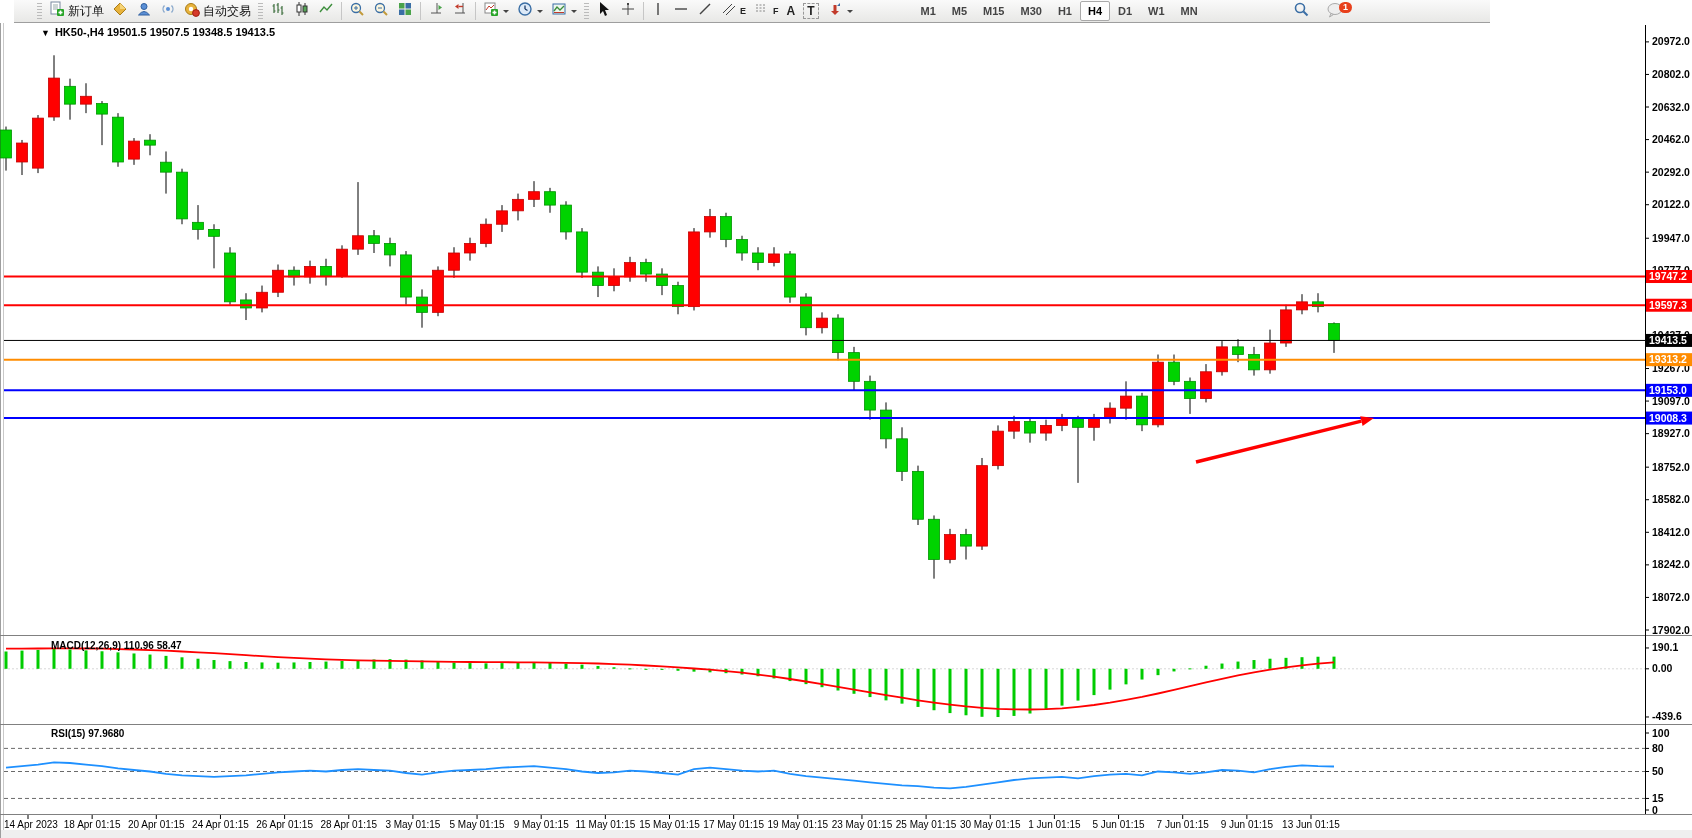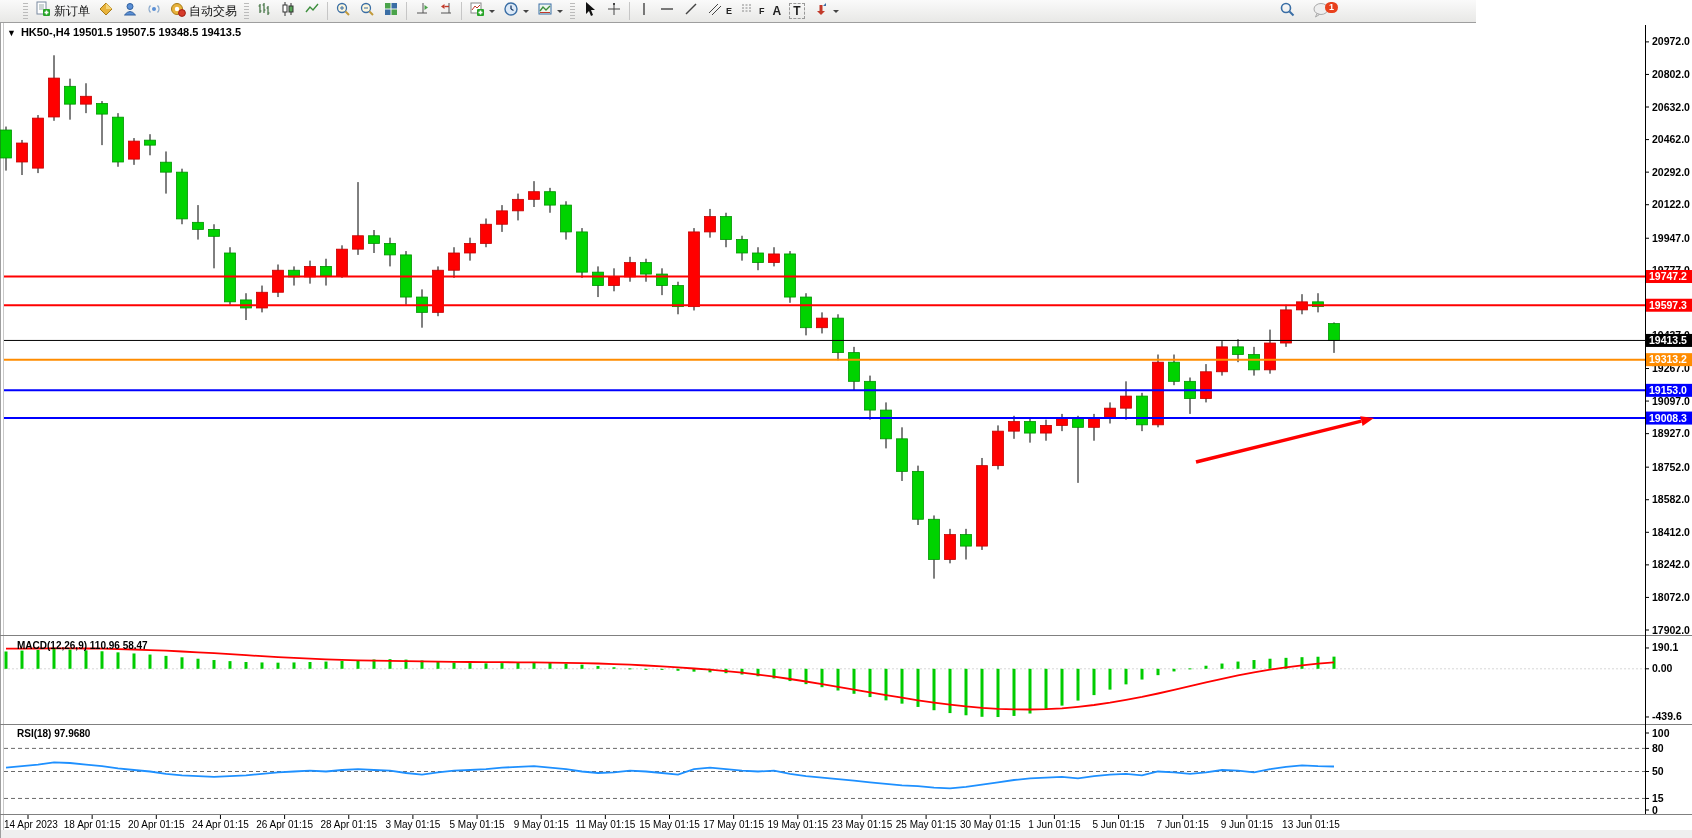--- a/index.html
+++ b/index.html
@@ -1,39 +1,39 @@
 <!DOCTYPE html>
 <html><head>
 <meta charset="utf-8">
 <style>
   html,body{margin:0;padding:0;width:1692px;height:838px;overflow:hidden;
     font-family:"Liberation Sans",sans-serif;background:#fff;}
   
-  #toolbar{position:absolute;top:0;left:0;width:1476px;height:23px;
+  #toolbar{position:absolute;top:0;left:14px;width:1476px;height:23px;
     background:linear-gradient(#fafafa,#e8e8e6);border-bottom:1px solid #9e9e9e;
     display:flex;align-items:center;box-sizing:border-box;padding:0 20px;z-index:10;}
   .grip{width:5px;height:16px;margin:0 3px;
     background:repeating-linear-gradient(#bbb 0 1px,transparent 1px 3px);flex:none;}
   .sep{width:1px;height:18px;background:#c6c6c6;margin:0 3px;flex:none;}
   .tb-btn{display:flex;align-items:center;gap:3px;height:20px;padding:0 3px;
     border:1px solid transparent;border-radius:2px;flex:none;cursor:default;}
   .tb-btn.drop::after{content:"";width:0;height:0;border:3px solid transparent;
     border-top-color:#444;margin:4px 0 0 1px;}
   .tb-lab{font-size:12px;color:#111;white-space:nowrap;}
   .tf-btn{font-size:11px;font-weight:700;color:#444;padding:1px 7px;height:16px;
     line-height:16px;border:1px solid transparent;border-radius:2px;flex:none;}
   .tf-btn.active{background:#fdfdfd;border-color:#a9a9a9;color:#000;}
   .glyph{font-size:12px;color:#222;font-weight:700;}
   .badge{position:absolute;top:1px;right:-5px;background:#e8401c;color:#fff;
     font-size:9px;font-weight:700;border-radius:7px;min-width:11px;height:11px;
     line-height:11px;text-align:center;padding:0 1px;}
   .right-group{margin-left:auto;margin-right:122px;display:flex;align-items:center;gap:8px;}
   .tfgroup{margin-left:56px;display:flex;align-items:center;}
   
-  .ovl{position:absolute;z-index:5;font-size:11px;color:#000;white-space:nowrap;}
+  .ovl{position:absolute;z-index:5;font-size:11px;color:#000;white-space:nowrap;margin-left:34px;}
   #chart-title{top:26px;left:7px;font-weight:600;}
   #chart-title .tri{font-size:9px;margin-right:5px;}
   .ind-label{font-size:10px;font-weight:600;padding-left:9px;}
   #macd-label{top:640px;left:8px;}
   #rsi-label{top:728px;left:8px;}
   svg text{font-family:"Liberation Sans",sans-serif;}
 </style>
 </head>
 <body>
 
@@ -273,20 +273,31 @@
   </div>
   <div class="tb-btn drop">
     <span>
       <svg width="16" height="16">
           <polygon points="4,10 8,14 12,10 9.5,10 9.5,4 6.5,4 6.5,10" fill="#c23a2a"></polygon>
           <polygon points="10,5 13,2 13,5" fill="#3a6ea5"></polygon>
         </svg>
     </span>
   </div>
 
+  <div class="tfgroup" id="tf-group">
+      <div class="tf-btn">M1</div>
+      <div class="tf-btn">M5</div>
+      <div class="tf-btn">M15</div>
+      <div class="tf-btn">M30</div>
+      <div class="tf-btn">H1</div>
+      <div class="tf-btn active">H4</div>
+      <div class="tf-btn">D1</div>
+      <div class="tf-btn">W1</div>
+      <div class="tf-btn">MN</div>
+    </div>
 
   <div class="right-group">
     <div class="tb-btn">
       <span>
         <svg width="17" height="17">
             <circle cx="7" cy="7" r="4.5" fill="none" stroke="#3a6ea5" stroke-width="1.6"></circle>
             <line x1="10.5" y1="10.5" x2="14.5" y2="14.5" stroke="#3a6ea5" stroke-width="2"></line>
           </svg>
       </span>
     </div>
@@ -310,21 +321,21 @@
   <span>19413.5</span>
 </div>
 
 <div class="ovl ind-label" id="macd-label">
   <span>MACD(12,26,9)</span>
   <span>110.96</span>
   <span>58.47</span>
 </div>
 
 <div class="ovl ind-label" id="rsi-label">
-  <span>RSI(18)</span>
+  <span>RSI(15)</span>
   <span>97.9680</span>
 </div>
 
 <svg id="chart-svg" width="1692" height="838" style="position:absolute;top:0;left:0;z-index:1">
     <rect x="0" y="23" width="1692" height="815" fill="#ffffff"></rect>
     <rect x="0" y="830" width="1692" height="8" fill="#efefef"></rect>
     <line x1="0.5" y1="23" x2="0.5" y2="838" stroke="#9e9e9e"></line>
     <line x1="3.5" y1="23" x2="3.5" y2="830" stroke="#c9c9c9"></line>
     <line x1="0" y1="635.5" x2="1692" y2="635.5" stroke="#808080"></line>
     <line x1="0" y1="724.5" x2="1692" y2="724.5" stroke="#808080"></line>

